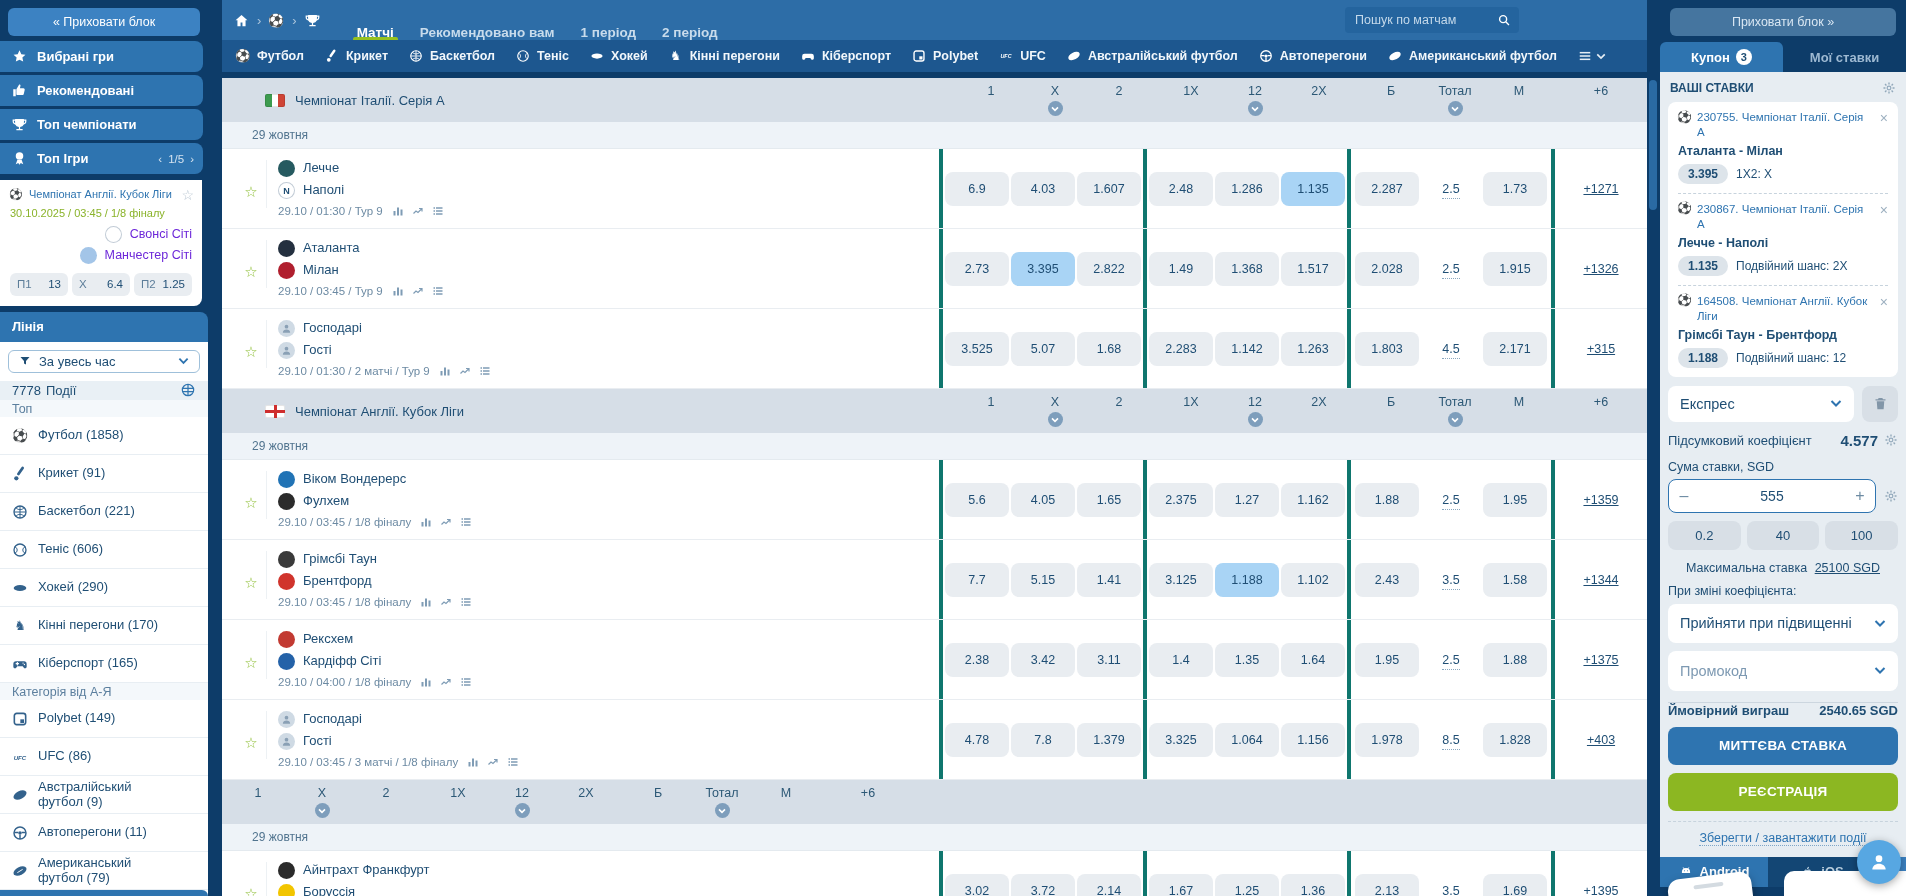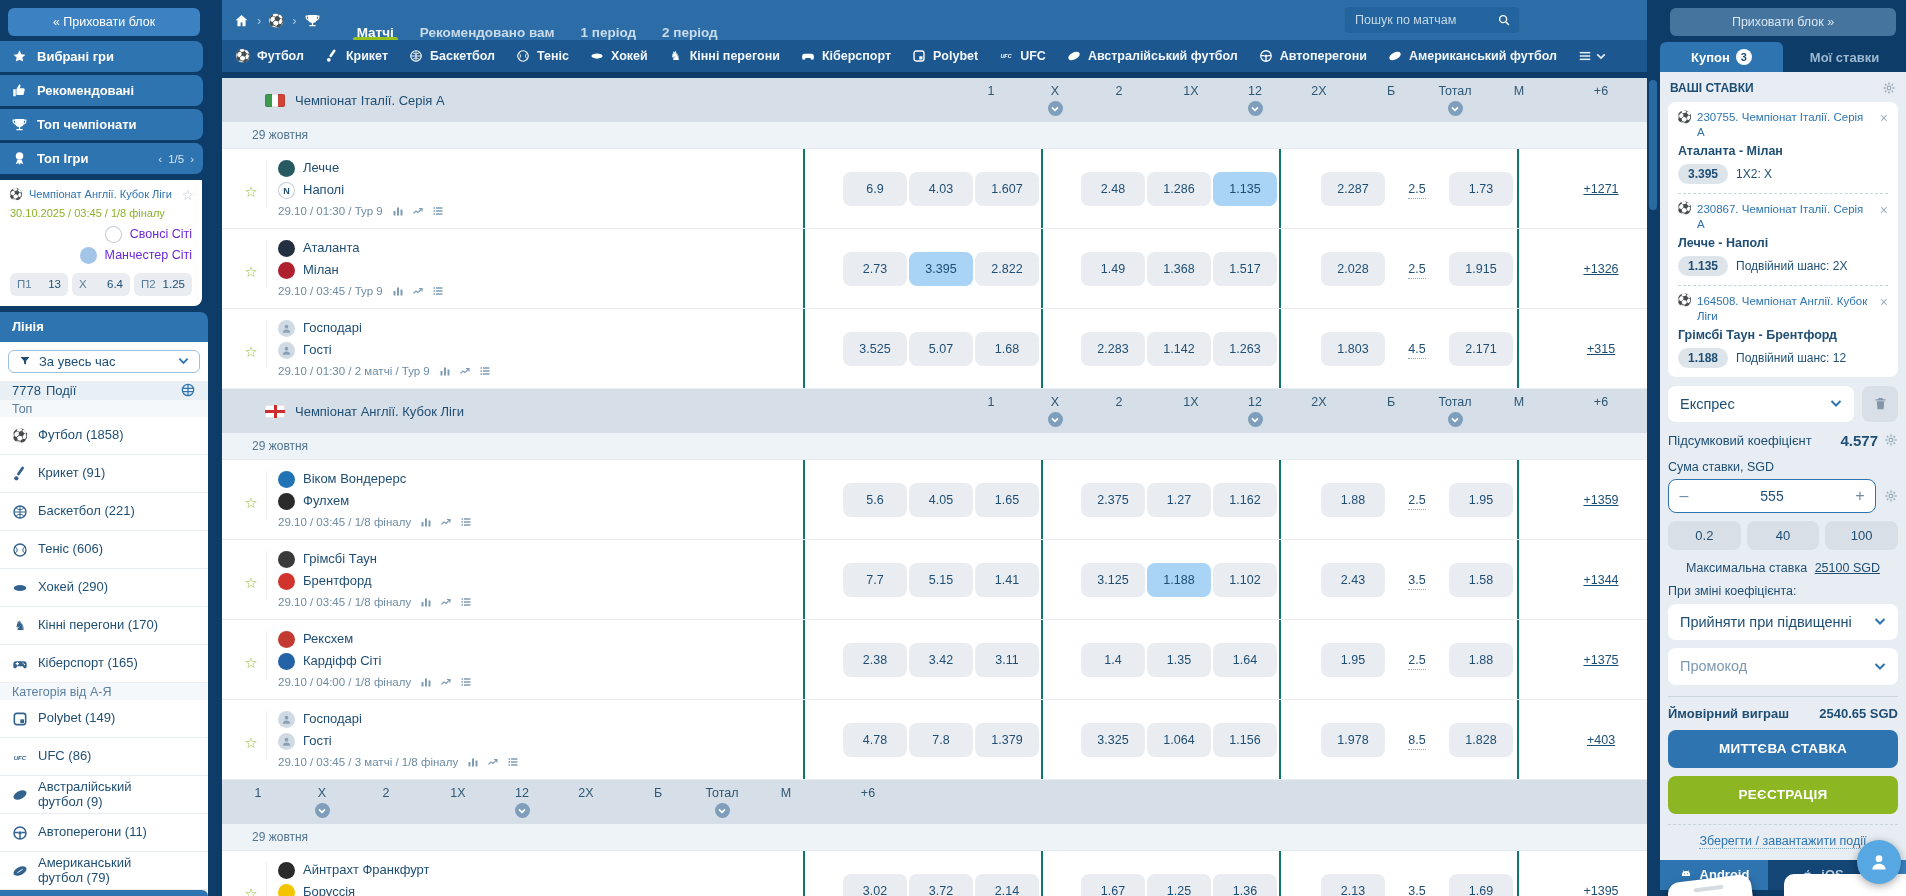--- a/index.html
+++ b/index.html
@@ -82,21 +82,21 @@
   .flag{width:20px;height:13px;border-radius:2px;position:relative;overflow:hidden;flex:none;box-shadow:0 0 0 1px rgba(0,0,0,.10) inset;}
   .flag-it{background:linear-gradient(90deg,#3d9b4f 0 33%,#fff 33% 66%,#cf4436 66% 100%);}
   .flag-en{background:#fff;}
   .flag-en::before{content:'';position:absolute;left:0;right:0;top:5px;height:3px;background:#cf2e2e;}
   .flag-en::after{content:'';position:absolute;top:0;bottom:0;left:8.5px;width:3px;background:#cf2e2e;}
   .flag-de{background:linear-gradient(180deg,#2b2b2b 0 33%,#cf2e2e 33% 66%,#f5c800 66% 100%);}
 
   .odds{display:flex;height:100%;align-items:center;flex:none;}
   .grp{width:200px;height:100%;display:flex;align-items:center;justify-content:space-evenly;flex:none;}
   .grp.gm{width:92px;justify-content:center;}
-  .rows-area .grp{border-left:2px solid #0f766e;padding-left:36px;}
+  .rows-area .grp{border-left:4px solid #0f766e;}
   .hcol{width:56px;display:flex;flex-direction:column;align-items:center;gap:3px;color:#2c5876;font-size:12.5px;cursor:pointer;}
   .hc-caret{width:15px;height:15px;border-radius:50%;background:#7e9ebc;color:#fff;display:flex;align-items:center;justify-content:center;}
   .hc-caret svg{width:8px;height:6px;}
   .date-row{height:26px;background:#eef3f8;display:flex;align-items:center;padding-left:30px;
     color:#51748f;font-size:12px;border-bottom:1px solid #e4eaef;}
   .match-row{height:79px;display:flex;border-bottom:1px solid #e9edf1;background:#fff;}
   .row-left{flex:1;min-width:0;display:flex;position:relative;padding:11px 0 0 14px;}
   .row-pins{width:30px;display:flex;flex-direction:column;gap:11px;align-items:center;
     border-right:1px solid #edf1f4;margin-right:11px;height:48px;flex:none;}
   .pin{width:13px;height:13px;color:#b9c6d2;transform:rotate(40deg);cursor:pointer;}
@@ -162,21 +162,21 @@
   .stepper-row .ic{width:14px;height:14px;color:#93a9bb;cursor:pointer;flex:none;}
   .quick-row{display:flex;gap:6px;margin:8px 0 7px;}
   .quick-chip{flex:1;height:29px;background:#d8dfe6;border-radius:8px;display:flex;align-items:center;
     justify-content:center;color:#1f4e74;font-size:13px;cursor:pointer;}
   .max-row{display:flex;justify-content:space-between;align-items:center;font-size:12.5px;color:#1f4e74;margin:4px 18px 7px;}
   .max-val{text-decoration:underline;cursor:pointer;}
   .chg-label{font-size:12.5px;color:#1f4e74;margin:2px 0 6px;}
   .sel-full{margin-bottom:8px;height:36px;}
   .promo-text{color:#7d99b2;}
   .win-row{display:flex;justify-content:space-between;font-weight:700;color:#1f4e74;font-size:13px;
-    margin:3px 0 9px;padding-top:9px;border-top:1px solid #ccd6df;}
+    margin:3px 0 9px;border-top:1px solid #ccd6df;}
   .btn{height:38px;border-radius:8px;color:#fff;font-weight:700;font-size:13.5px;display:flex;
     align-items:center;justify-content:center;cursor:pointer;letter-spacing:.3px;}
   .btn-instant{background:#2e74b0;margin-bottom:8px;}
   .btn-register{background:#8cb722;}
   .save-row{border-top:1px dashed #c7d3dd;margin-top:10px;padding:8px 0 6px;text-align:center;}
   .save-link{color:#2e74b0;font-size:12.5px;border-bottom:1px dotted #7fa6c8;cursor:pointer;}
   .banner{background:#0d3c69;margin:6px -8px 0;flex:1;position:relative;overflow:hidden;}
   .banner-tabs{display:flex;height:30px;}
   .btab{flex:1;display:flex;align-items:center;justify-content:center;gap:7px;color:#b9cede;font-size:13px;
     font-weight:700;cursor:pointer;background:#134674;}

